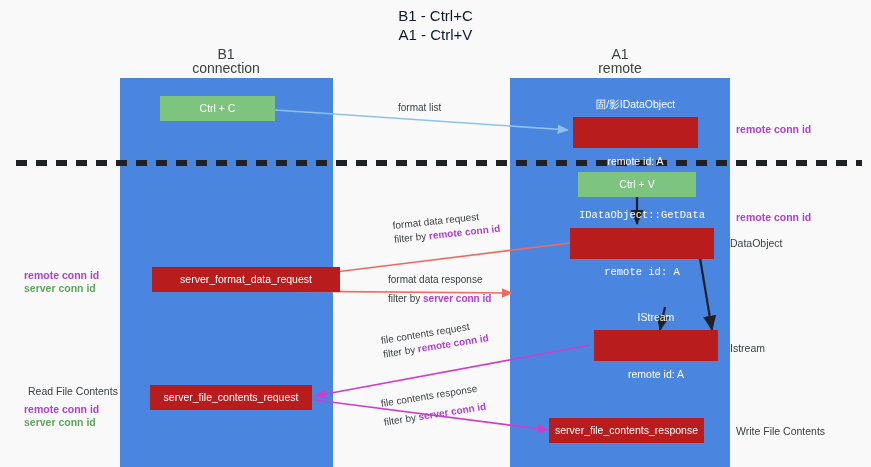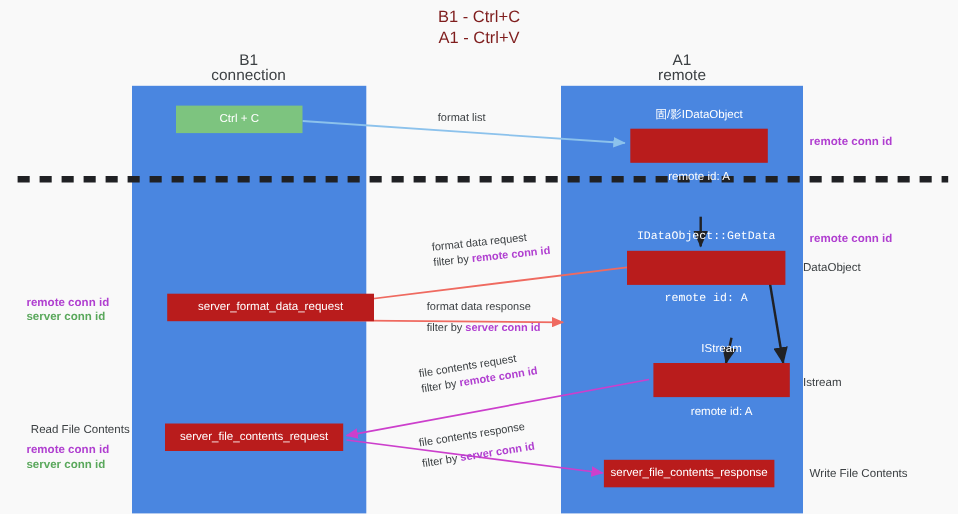--- a/index.html
+++ b/index.html
@@ -21,21 +21,21 @@
   }
   #lane-left  { left: 120px; top: 78px; width: 213px; height: 389px; }
   #lane-right { left: 510px; top: 78px; width: 220px; height: 389px; }
 
   .title {
     position: absolute;
     left: 0; top: 6px;
     width: 871px;
     text-align: center;
     font-size: 15px;
-    color: #7f1d1d;
+    color: #0f172a;
     line-height: 19px;
   }
   .col-head {
     position: absolute;
     text-align: center;
     font-size: 14px;
     color: #3c4043;
     line-height: 14px;
     width: 160px;
   }
@@ -143,20 +143,23 @@
 
   <div class="node green" id="n-ctrl-c" style="left:160px; top:96px; width:115px; height:25px;">
     <span>Ctrl + C</span>
   </div>
 
   <div class="node orange" id="n-idataobject" style="left:573px; top:117px; width:125px; height:31px;">
     <span>固/影IDataObject</span>
     <span>remote id: A</span>
   </div>
 
+  <div class="node green" id="n-ctrl-v" style="left:578px; top:172px; width:118px; height:25px;">
+    <span>Ctrl + V</span>
+  </div>
 
   <div class="node orange" id="n-getdata" style="left:570px; top:228px; width:144px; height:31px;font-family:Liberation Mono, monospace;">
     <span>IDataObject::GetData</span>
     <span>remote id: A</span>
   </div>
 
   <div class="node orange" id="n-sfdreq" style="left:152px; top:267px; width:188px; height:25px;">
     <span>server_format_data_request</span>
   </div>
 

